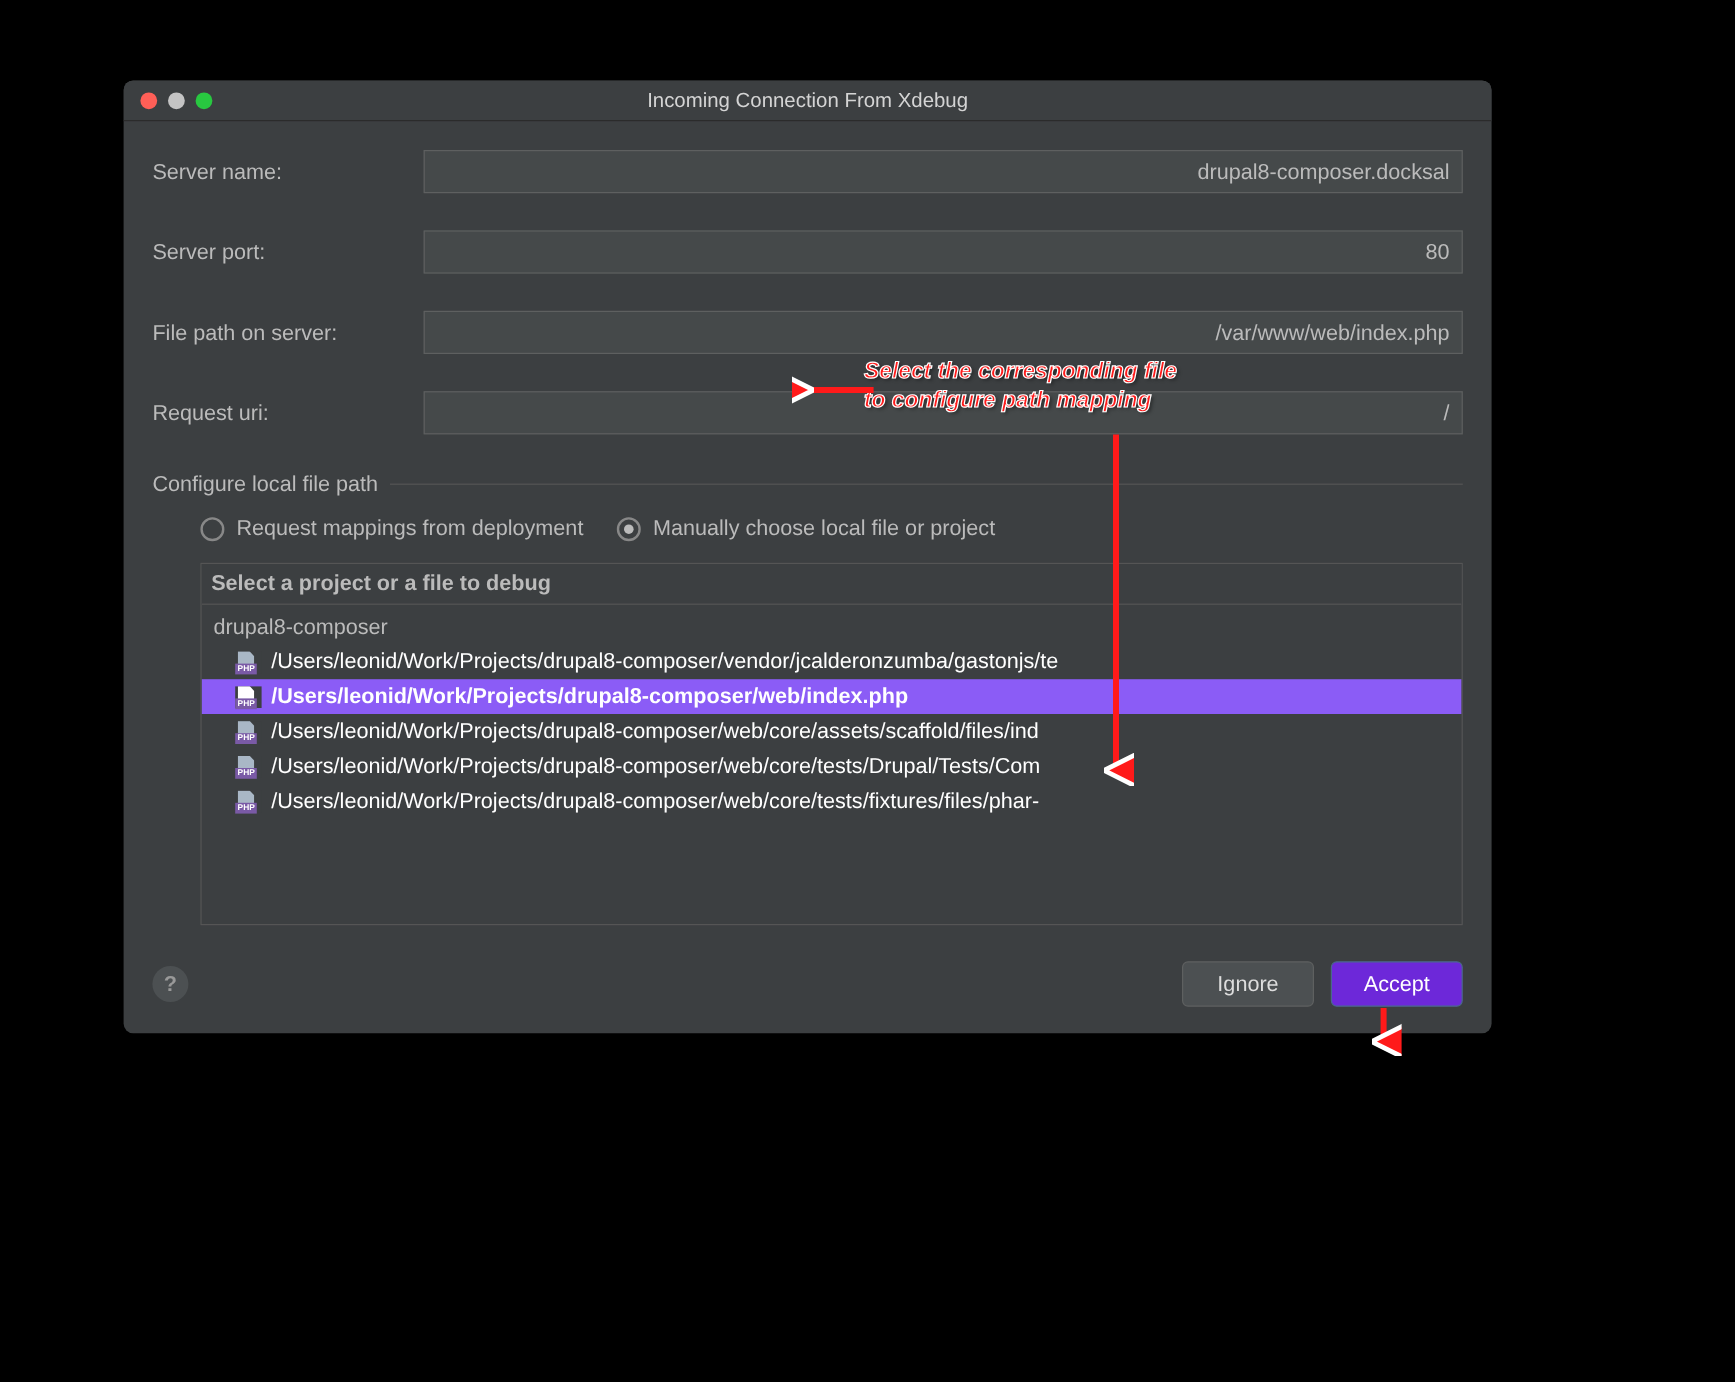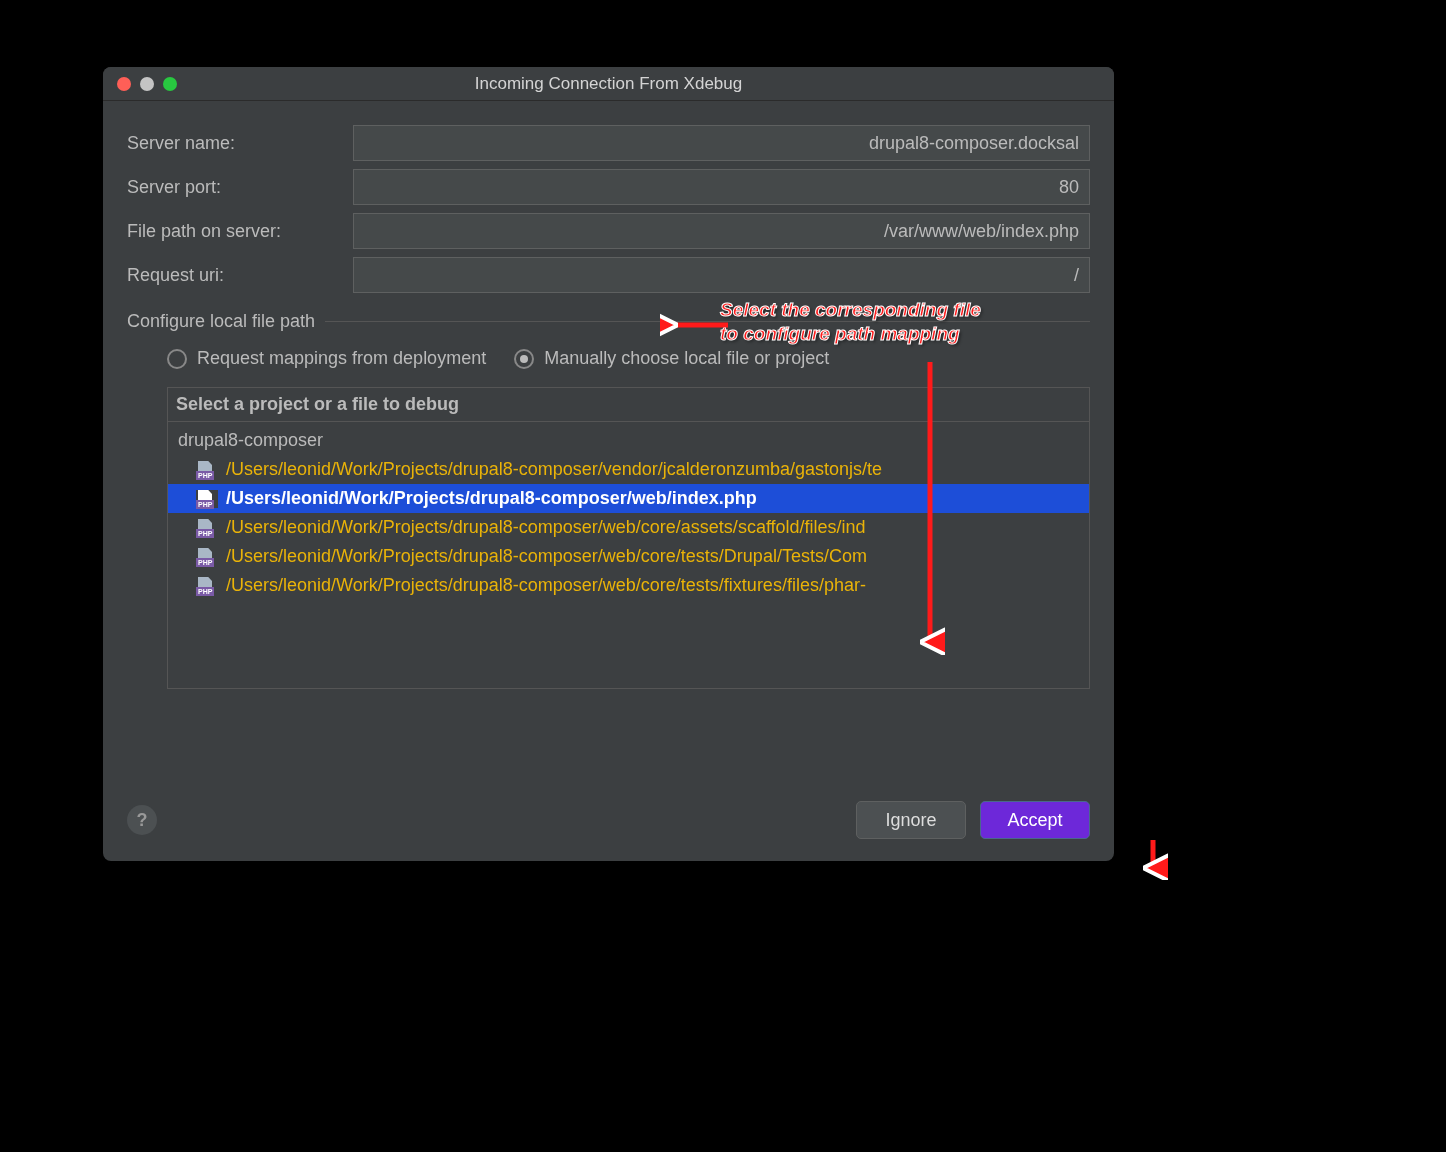--- a/index.html
+++ b/index.html
@@ -7,21 +7,21 @@
   background: #000;
   width: 1446px;
   height: 1152px;
   font-family: -apple-system, "Helvetica Neue", Arial, sans-serif;
   position: relative;
 }
 .dialog {
   position: absolute;
   left: 103px;
   top: 67px;
-  width: 1011px;
+  width: 1140px;
   height: 794px;
   background: #3c3f41;
   border-radius: 8px;
   box-shadow: 0 20px 60px rgba(0,0,0,0.6);
   display: flex;
   flex-direction: column;
   overflow: hidden;
 }
 .titlebar {
   height: 34px;
@@ -53,21 +53,21 @@
   pointer-events: none;
 }
 .content {
   flex: 1;
   padding: 24px 24px 0 24px;
   color: #bbbbbb;
 }
 .form-row {
   display: flex;
   align-items: center;
-  margin-bottom: 8px;
+  margin-bottom: 31px;
 }
 .form-label {
   width: 226px;
   color: #bbbbbb;
   font-size: 18px;
 }
 .form-input {
   flex: 1;
   background: #45494a;
   border: 1px solid #5e6060;
@@ -143,26 +143,26 @@
   font-size: 18px;
 }
 .tree-root {
   padding: 4px 10px;
   color: #bbbbbb;
 }
 .tree-item {
   display: flex;
   align-items: center;
   padding: 4px 6px 4px 28px;
-  color: #eab308;
+  color: #ffffff;
   white-space: nowrap;
   overflow: hidden;
 }
 .tree-item.selected {
-  background: #1d4ed8;
+  background: #8b5cf6;
   color: #fff;
   font-weight: 600;
 }
 .php-icon {
   width: 22px;
   height: 18px;
   background: #3c3f41;
   margin-right: 8px;
   flex-shrink: 0;
   position: relative;

